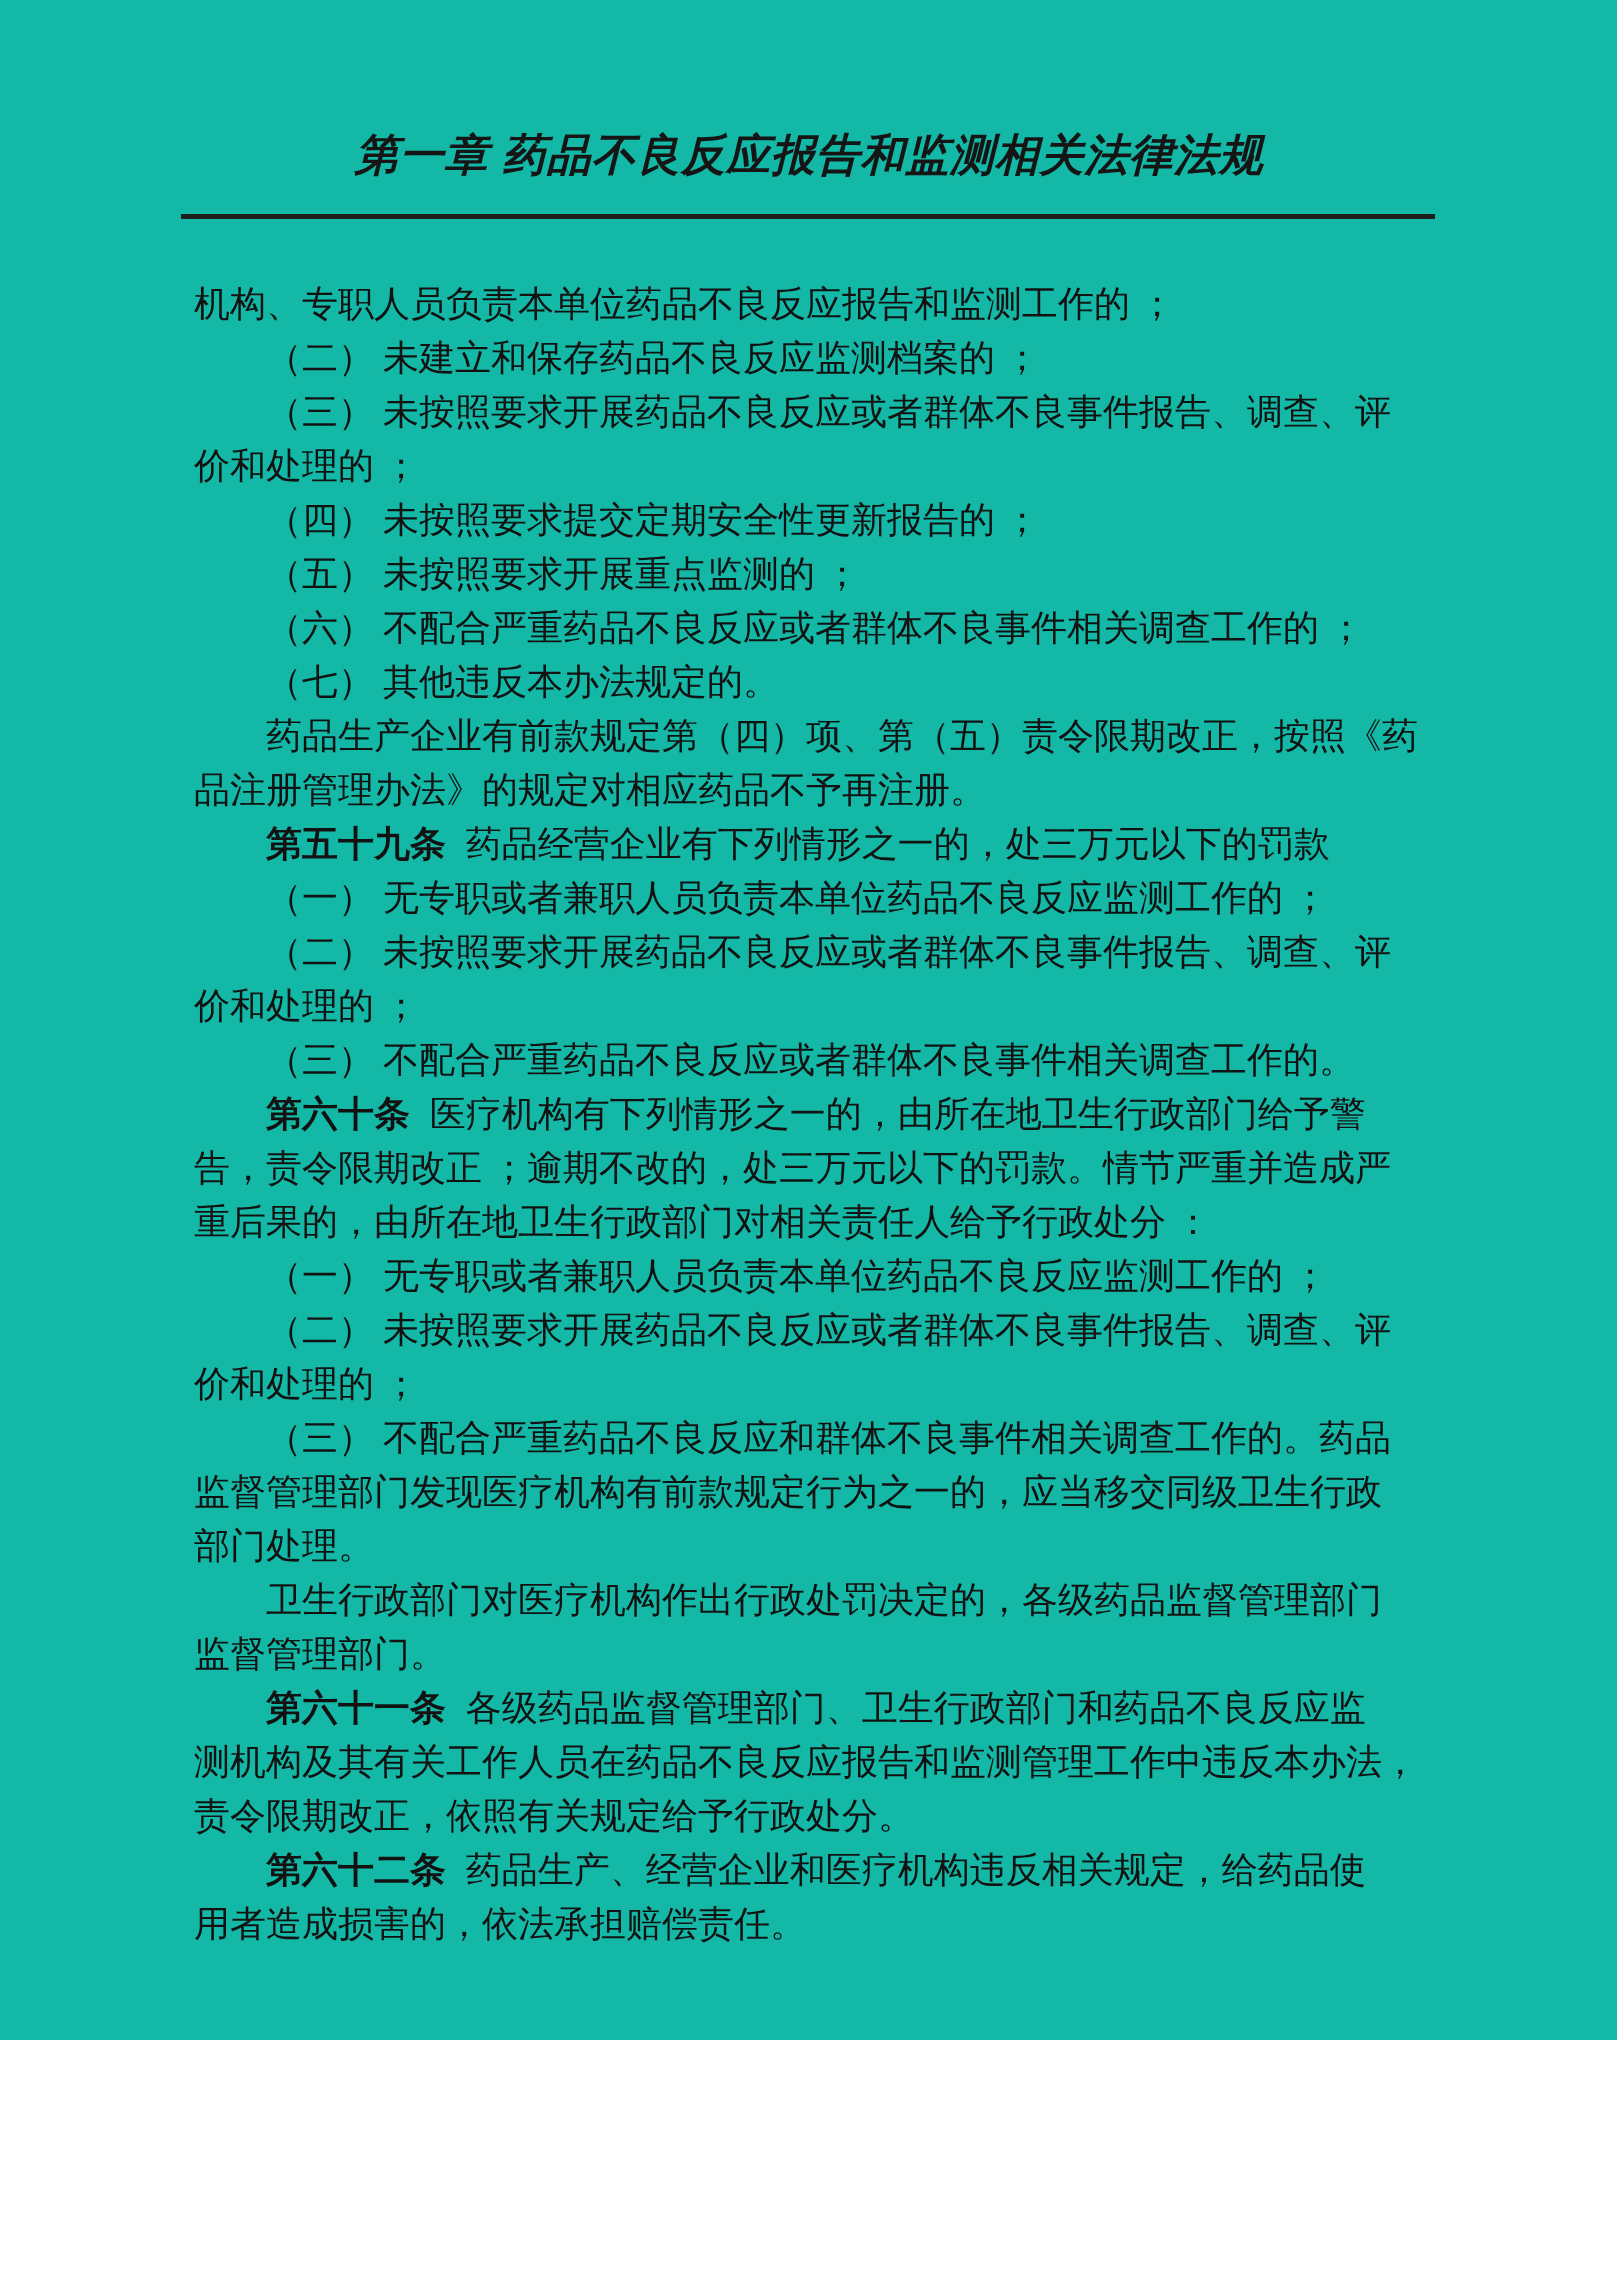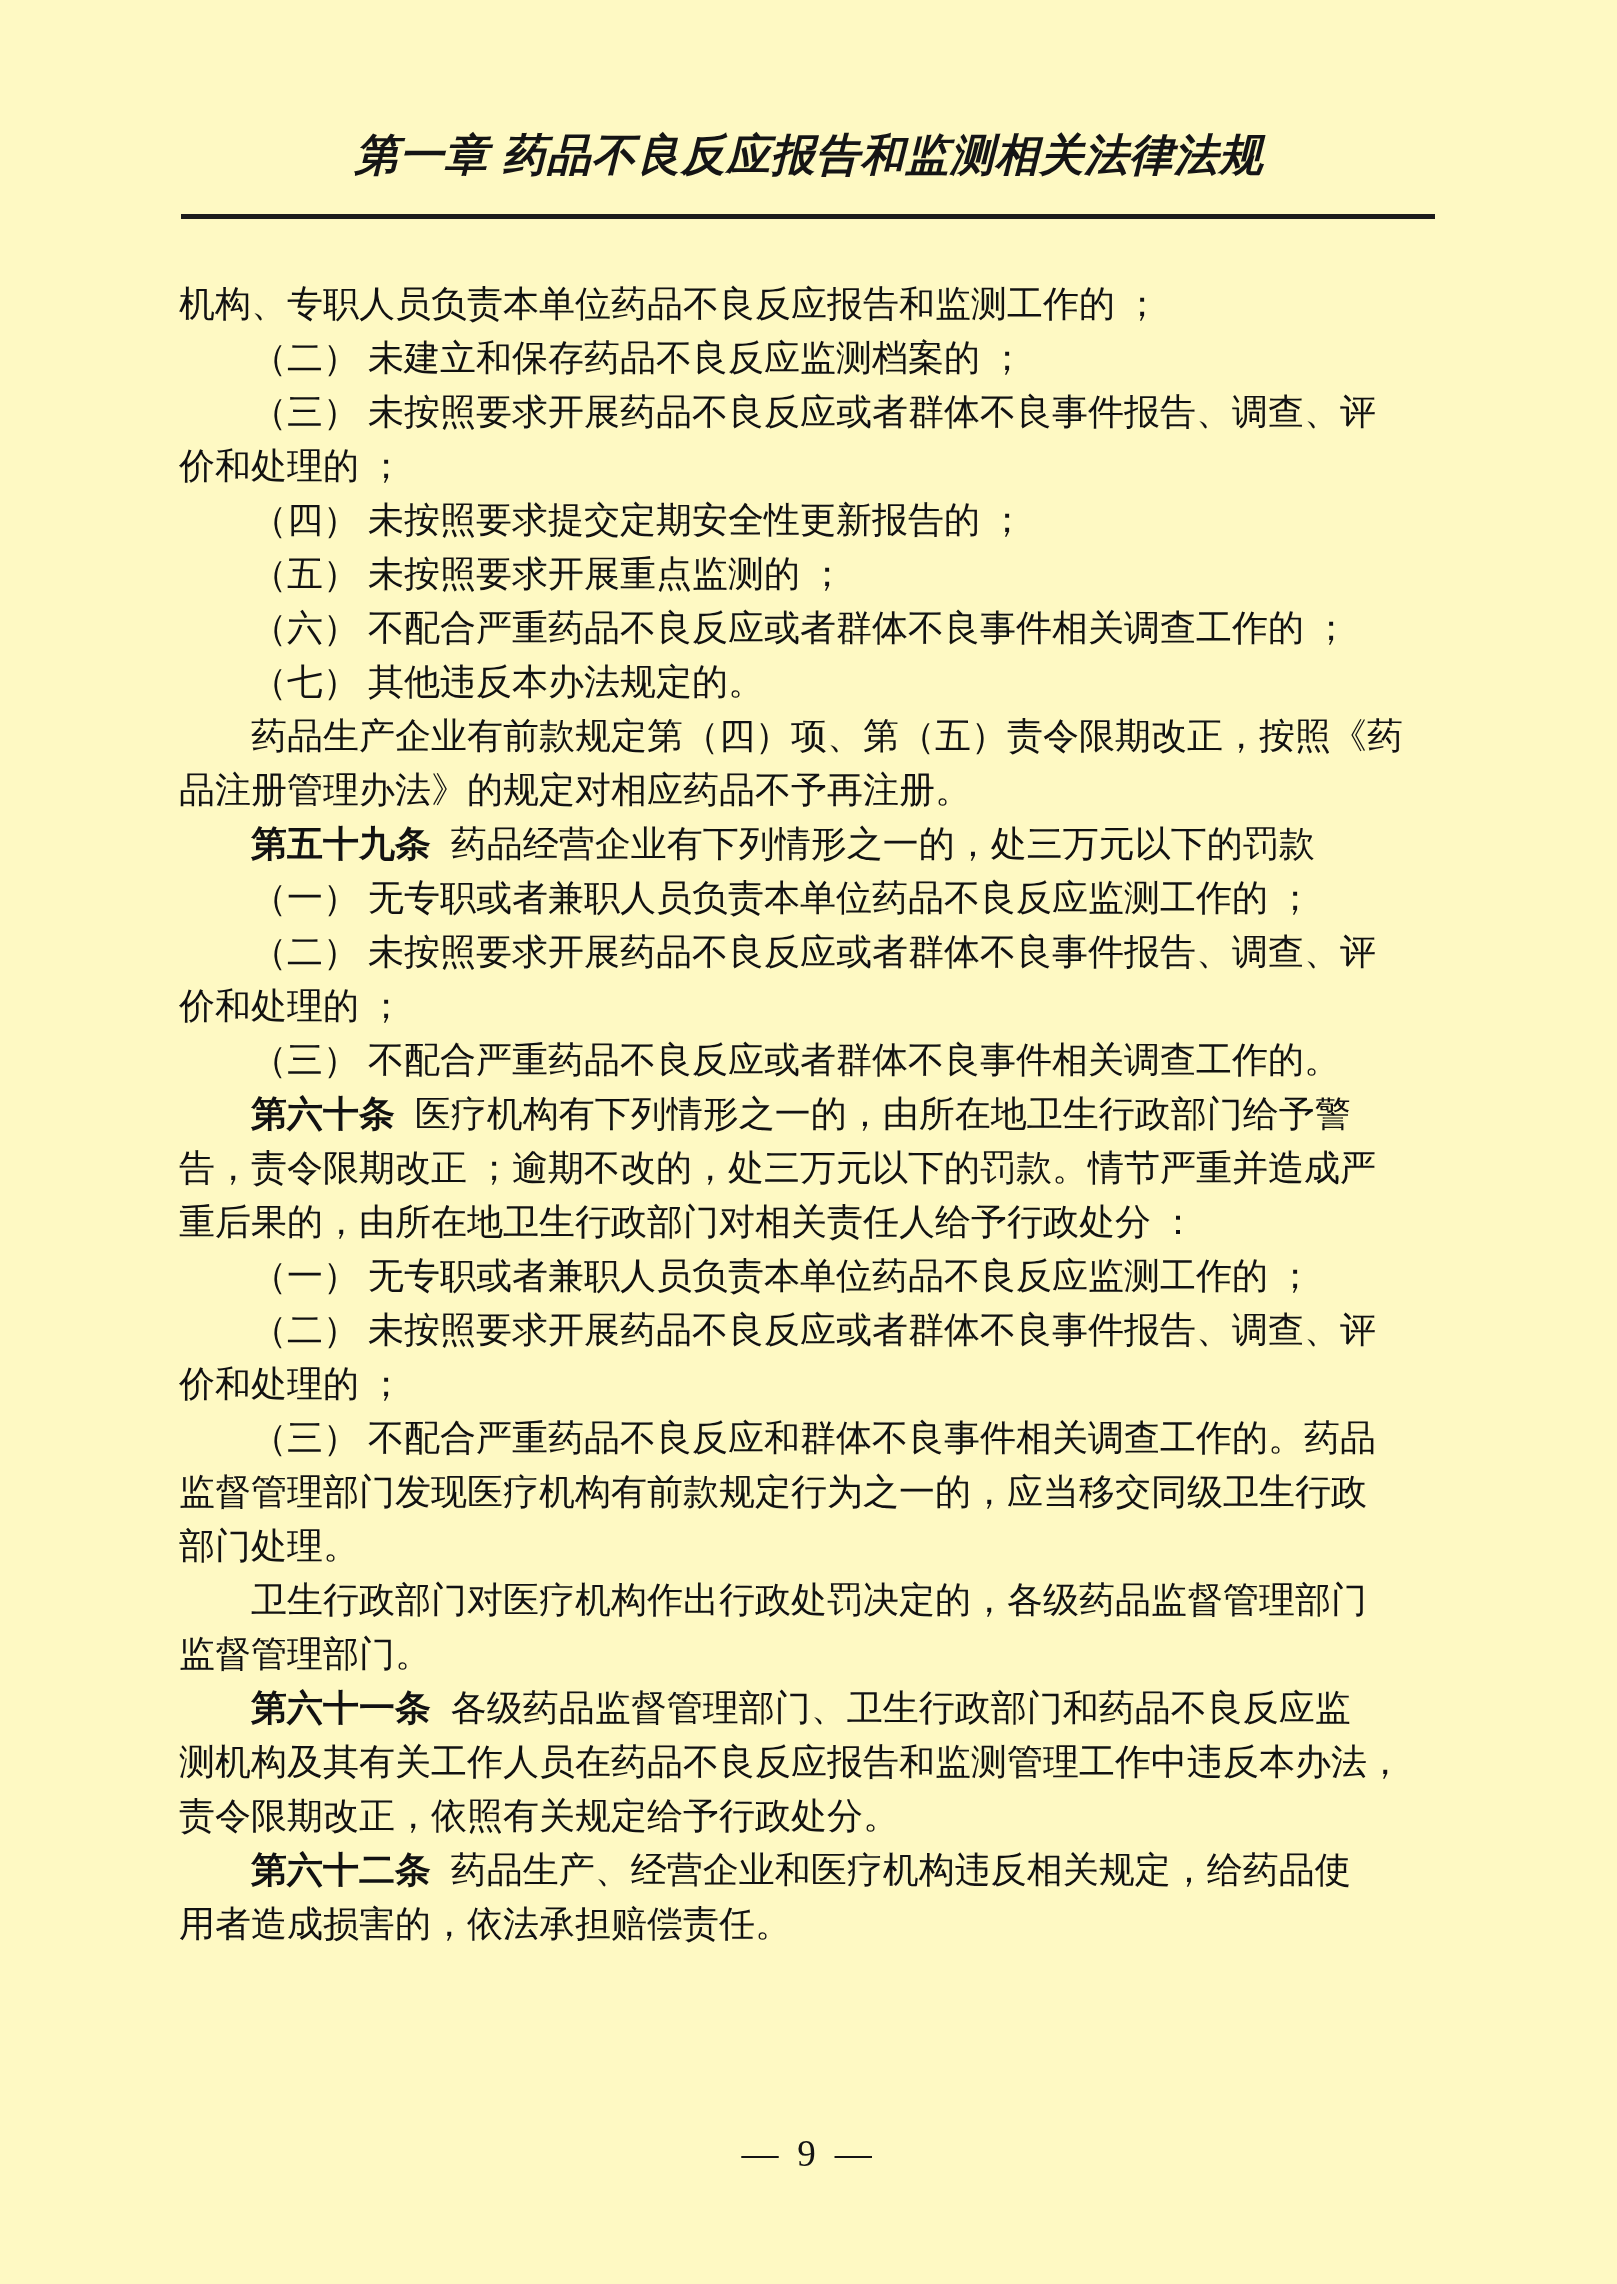--- a/index.html
+++ b/index.html
@@ -1,21 +1,21 @@
 <!DOCTYPE html>
 <html style="font-size:13px"><head>
 <meta charset="utf-8">
 <style>
   * { margin: 0; padding: 0; box-sizing: border-box; }
   html, body { background: #ffffff; }
   .page {
     position: relative;
     width: 1618px;
-    height: 2284px;
-    background: #fef9c3;
+    height: 2040px;
+    background: #14b8a6;
     color: #111111;
     font-family: "Liberation Serif", "DejaVu Serif", serif;
     overflow: hidden;
   }
   .chapter-title {
     position: absolute;
     top: 127px;
     left: 0;
     width: 100%;
     text-align: center;
@@ -41,20 +41,21 @@
     top: 277px;
     left: 179px;
     width: 1265px;
     font-size: 36px;
     line-height: 54px;
     color: #121212;
   }
   .line {
     white-space: nowrap;
     text-indent: 0;
+    margin-left: 15px;
   }
   .line.indent { text-indent: 2em; }
   .line b.article-no {
     font-weight: bold;
     font-family: Liberation Serif, serif;
     margin-right: 0.55em;
   }
   .page-number {
     position: absolute;
     top: 2132px;

